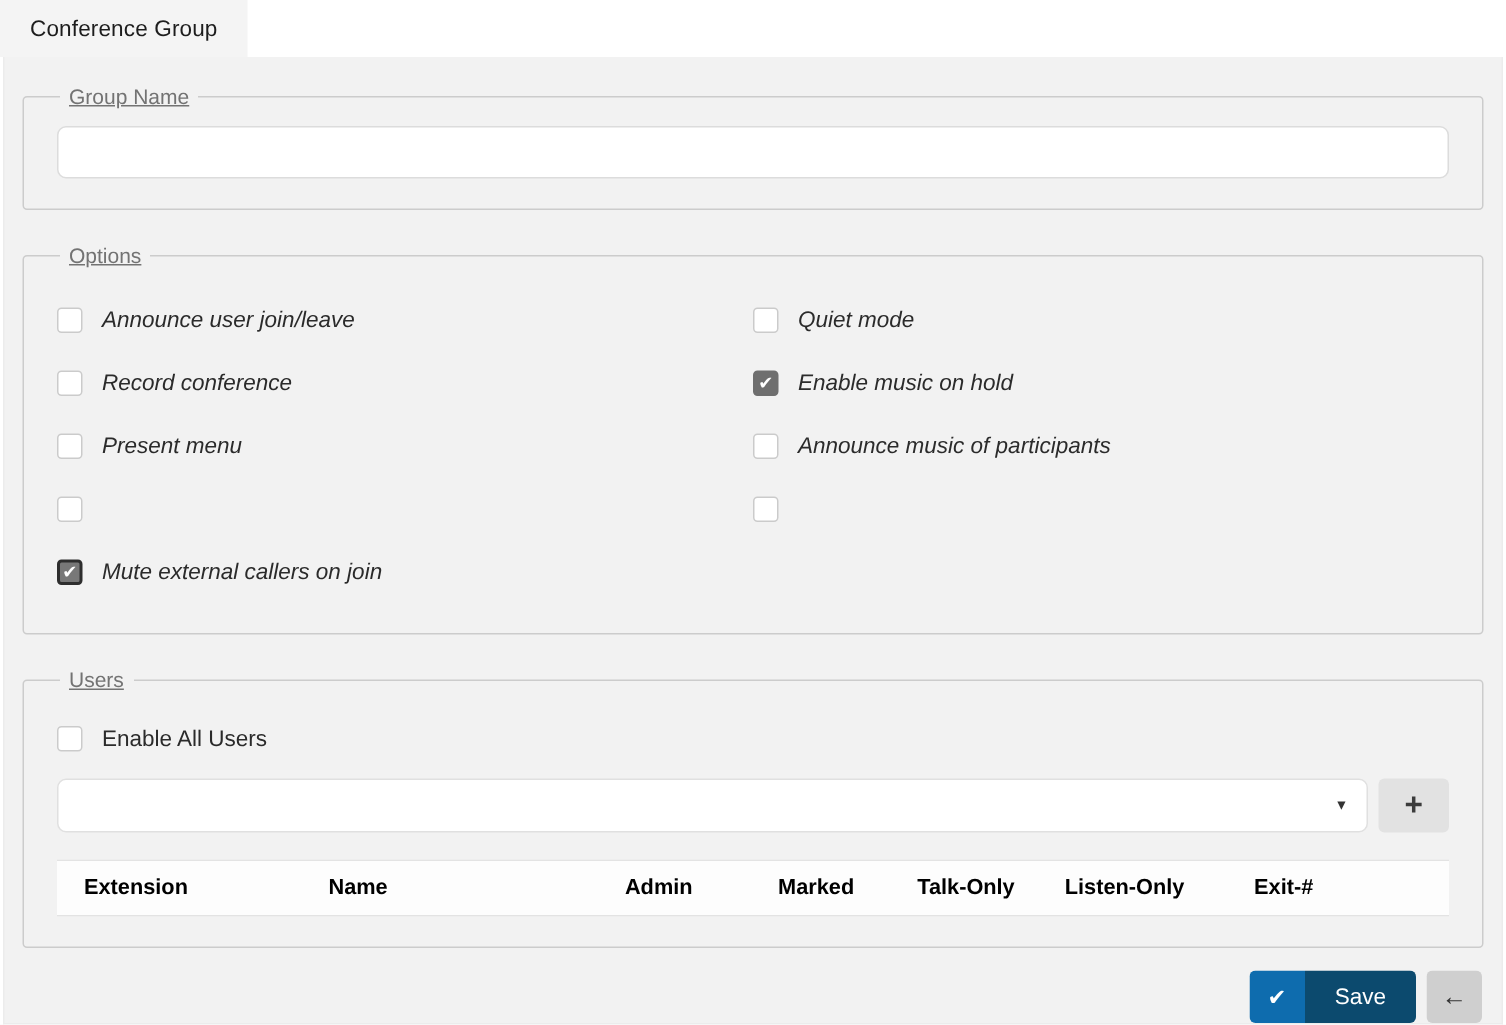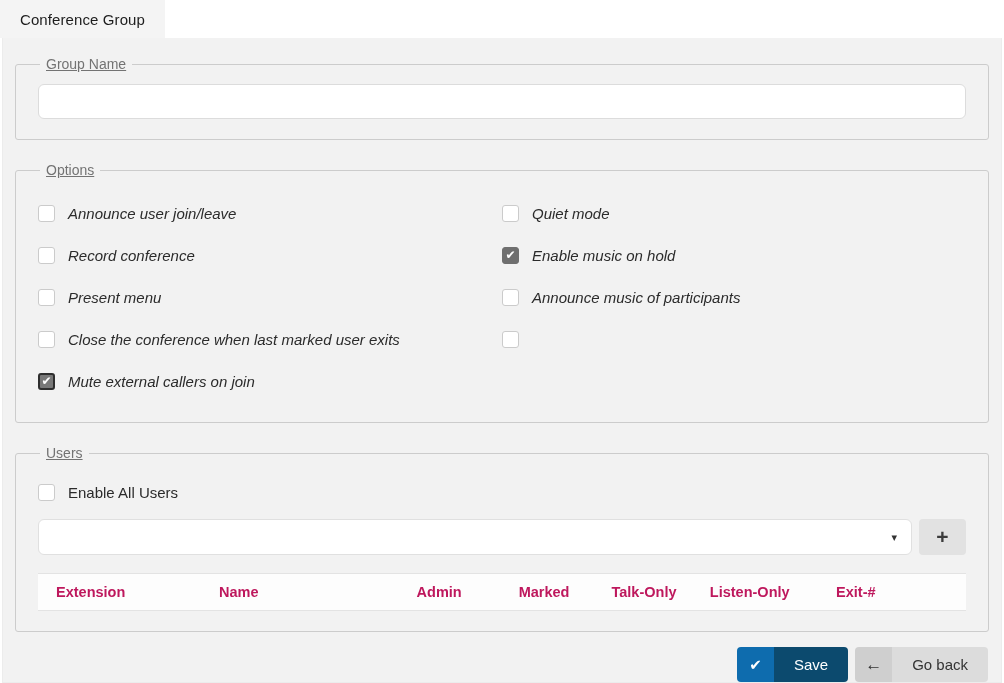--- a/index.html
+++ b/index.html
@@ -95,21 +95,21 @@
     display: flex; align-items: center; justify-content: center;
     cursor: pointer;
   }
   .table-head {
     margin-top: 18px;
     background: #fdfdfd;
     border-top: 1px solid #e3e3e3;
     border-bottom: 1px solid #e3e3e3;
     height: 38px;
     display: flex; align-items: center;
-    font-size: 14.5px; font-weight: 700; color: #be185d;
+    font-size: 14.5px; font-weight: 700; color: #000000;
   }
   .th { flex: 0 0 auto; }
   .th:nth-child(1) { width: 19.5%; padding-left: 18px; }
   .th:nth-child(2) { width: 21.3%; }
   .th:nth-child(3) { width: 11%; }
   .th:nth-child(4) { width: 10%; }
   .th:nth-child(5) { width: 10.6%; }
   .th:nth-child(6) { width: 13.6%; }
   .th:nth-child(7) { width: 14%; }
   
@@ -174,21 +174,20 @@
           <span class="checkbox">
             
           </span>
           <span class="check-label">Present menu</span>
         </div>
 
         <div class="check-row">
           <span class="checkbox">
             
           </span>
-          <span class="check-label">Close the conference when last marked user exits</span>
         </div>
 
         <div class="check-row">
           <span class="checkbox checked focused">
             <span class="check">✔</span>
           </span>
           <span class="check-label">Mute external callers on join</span>
         </div>
 
       </div>
@@ -257,17 +256,16 @@
     </div>
   </fieldset>
 
   <div class="actions">
     <button class="btn btn-save">
       <span class="icon-seg">✔</span>
       <span class="label-seg">Save</span>
     </button>
     <button class="btn btn-back">
       <span class="icon-seg">←</span>
-      <span class="label-seg">Go back</span>
     </button>
   </div>
 
 </div>
 
 </body></html>

